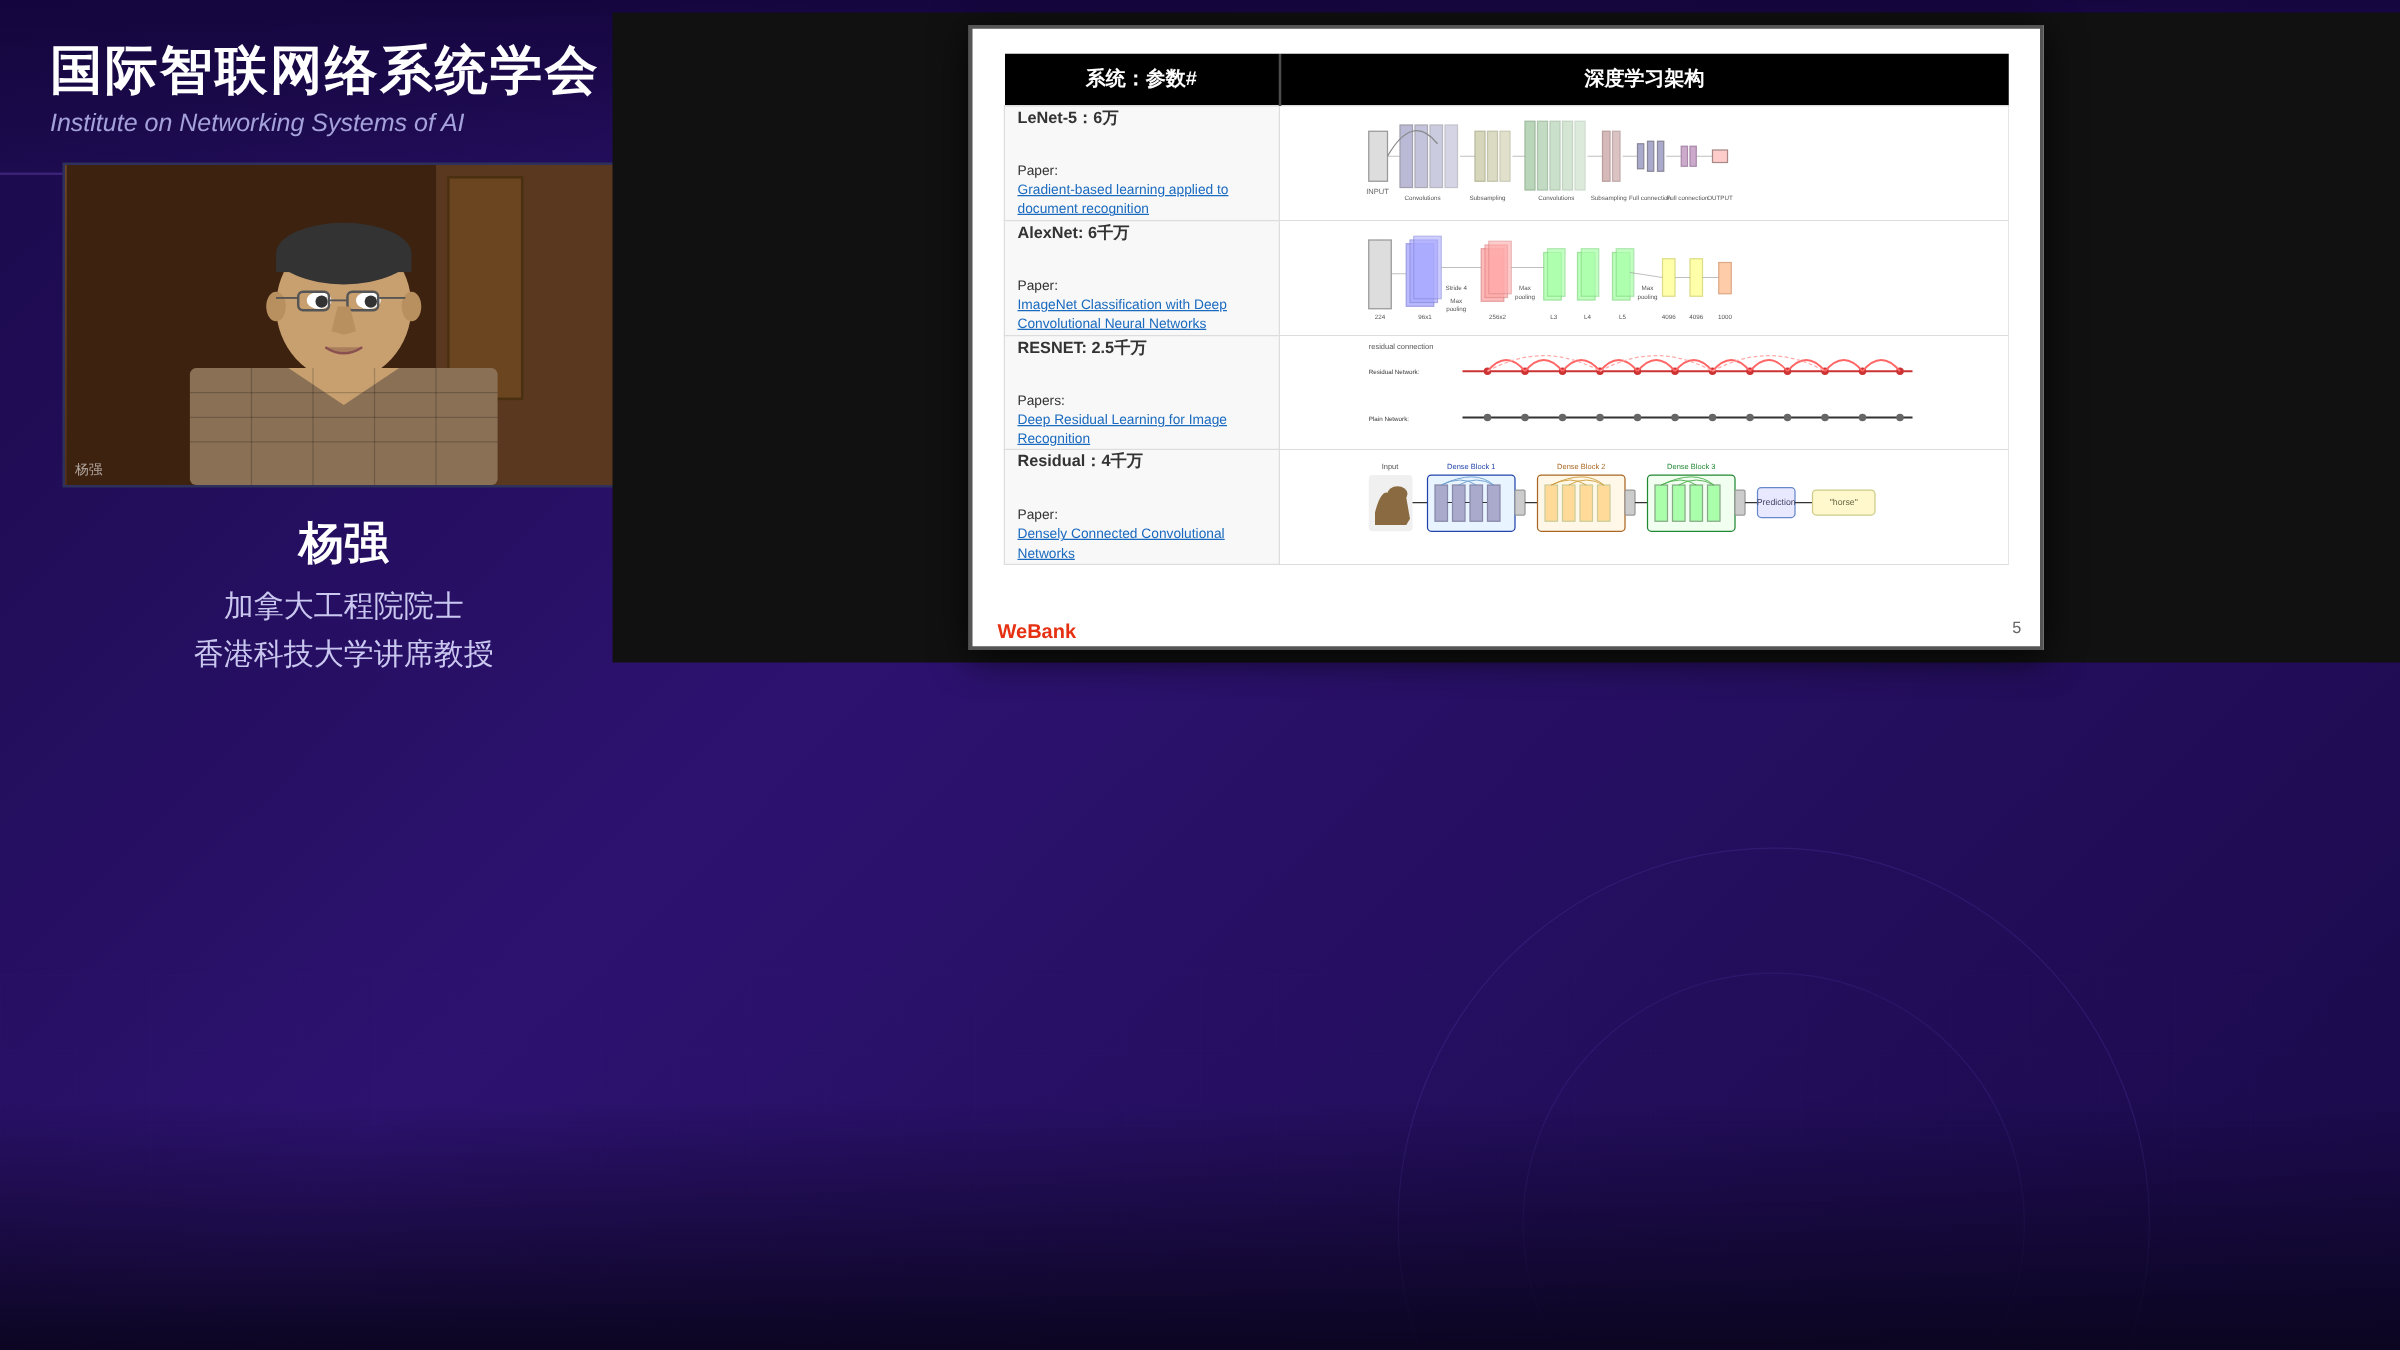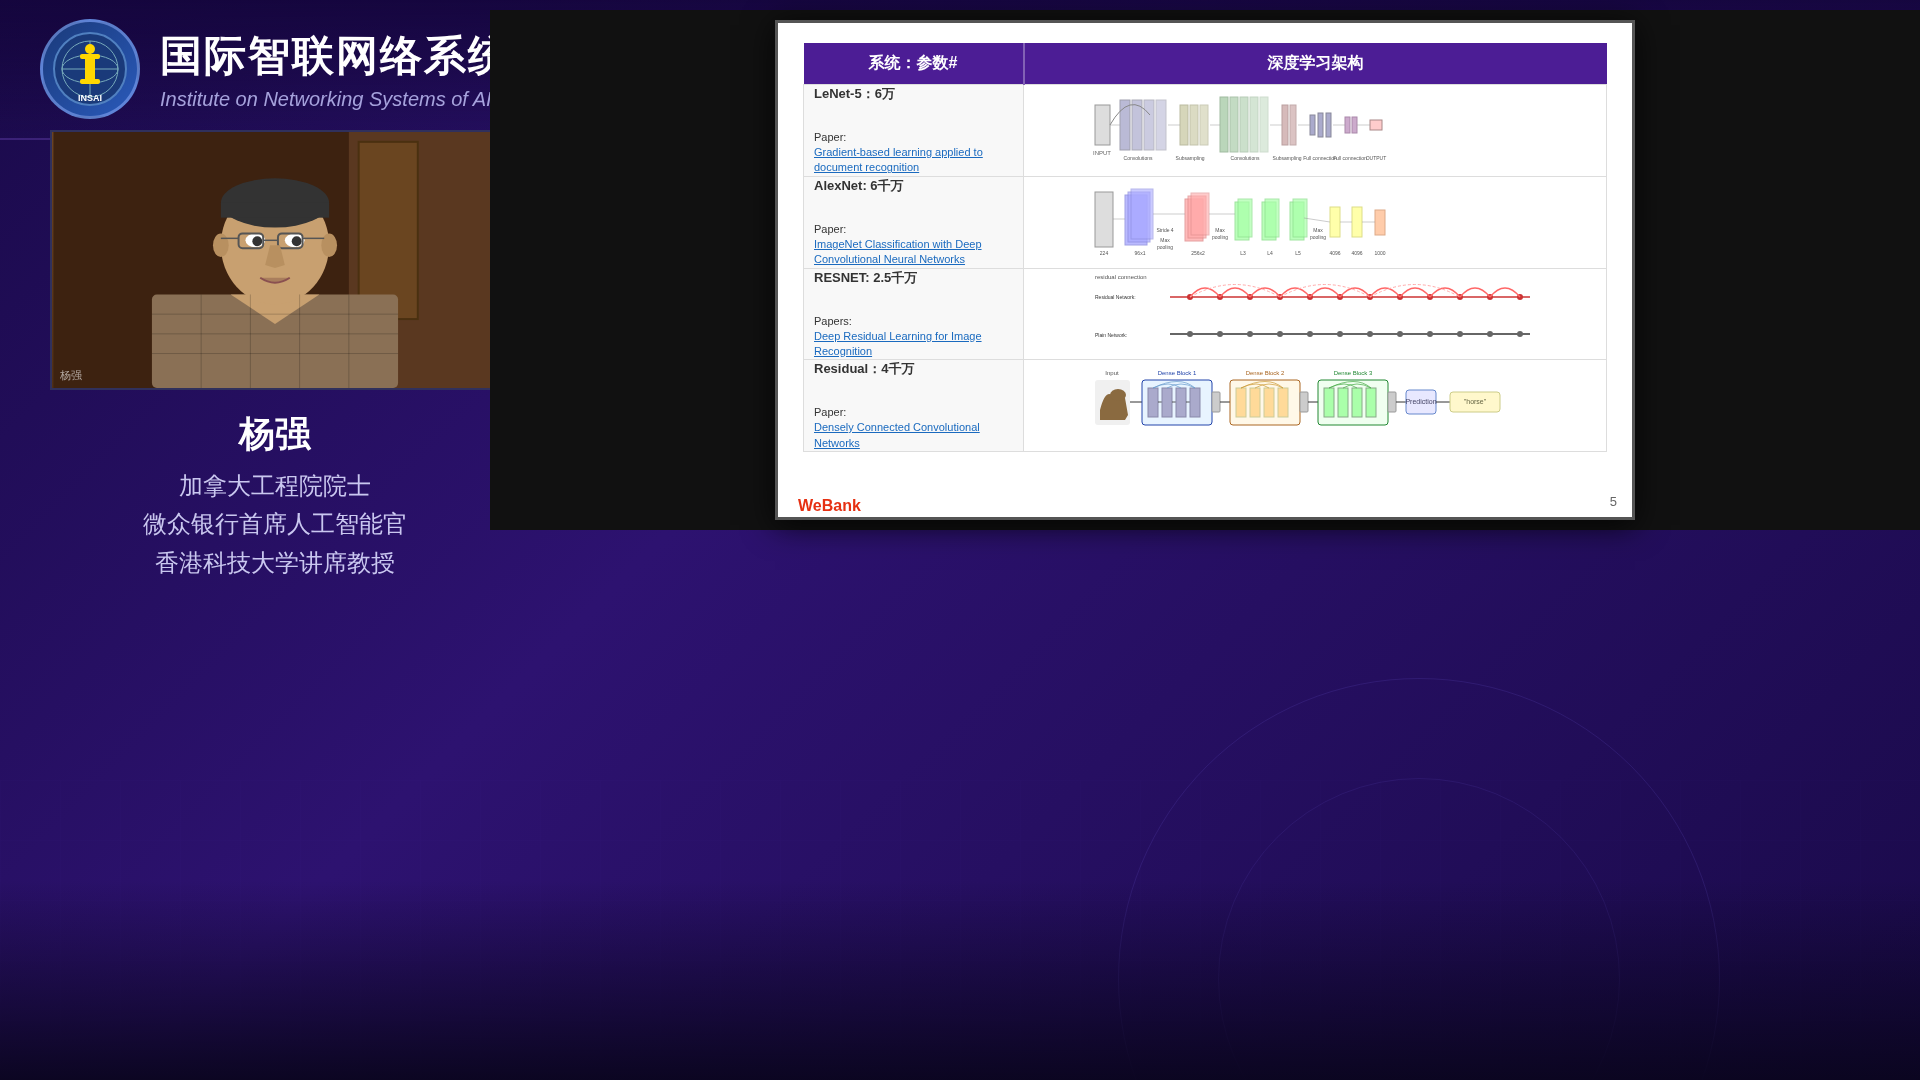--- a/index.html
+++ b/index.html
@@ -179,21 +179,21 @@
     }
 
     
     .slide-table {
       width: 100%;
       border-collapse: collapse;
       font-size: 13px;
     }
 
     .slide-table th {
-      background: #4c1d95;
+      background: #000000;
       color: white;
       padding: 10px 15px;
       text-align: center;
       font-size: 16px;
       font-weight: bold;
     }
 
     .slide-table th:first-child {
       width: 220px;
       border-right: 2px solid rgba(255,255,255,0.3);
@@ -279,37 +279,20 @@
   <defs>
     <pattern id="grid" width="60" height="60" patternUnits="userSpaceOnUse">
       <path d="M 60 0 L 0 0 0 60" fill="none" stroke="rgba(150,100,255,0.3)" stroke-width="0.5"></path>
     </pattern>
   </defs>
   <rect width="1920" height="300" fill="url(#grid)"></rect>
 </svg>
 
 <header class="header">
   <div class="logo-section">
-    <div class="logo-circle">
-      <svg viewBox="0 0 80 80">
-        <circle cx="40" cy="40" r="36" fill="#1a3a7a" stroke="#5080c0" stroke-width="2"></circle>
-
-        <circle cx="40" cy="40" r="28" fill="none" stroke="#7ab" stroke-width="1"></circle>
-        <ellipse cx="40" cy="40" rx="28" ry="14" fill="none" stroke="#7ab" stroke-width="1"></ellipse>
-        <line x1="12" y1="40" x2="68" y2="40" stroke="#7ab" stroke-width="1"></line>
-        <line x1="40" y1="12" x2="40" y2="68" stroke="#7ab" stroke-width="1"></line>
-
-        <rect x="35" y="25" width="10" height="30" fill="#FFD700" rx="2"></rect>
-        <rect x="30" y="25" width="20" height="5" fill="#FFD700" rx="2"></rect>
-        <rect x="30" y="50" width="20" height="5" fill="#FFD700" rx="2"></rect>
-
-        <circle cx="40" cy="20" r="5" fill="#FFD700"></circle>
-        <text x="40" y="72" text-anchor="middle" fill="white" font-size="9" font-weight="bold">INSAI</text>
-      </svg>
-    </div>
     <div class="org-text">
       <span class="org-name-cn">国际智联网络系统学会</span>
       <span class="org-name-en">Institute on Networking Systems of AI</span>
     </div>
   </div>
   <div class="header-title">INSAI 线上论坛</div>
 </header>
 
 <div class="left-panel">
   <div class="webcam-container">
@@ -363,21 +346,20 @@
         <line x1="300" y1="165" x2="300" y2="260" stroke="rgba(0,0,0,0.2)" stroke-width="1"></line>
       </svg>
       <div class="webcam-label" style="position:absolute;bottom:5px;left:8px;font-size:11px;color:rgba(255,255,255,0.6);">杨强</div>
     </div>
   </div>
 
   <div class="speaker-info">
     <div class="speaker-name">杨强</div>
     <div class="speaker-titles">
       <div>加拿大工程院院士</div>
-      <div>微众银行首席人工智能官</div>
       <div>香港科技大学讲席教授</div>
     </div>
   </div>
 </div>
 
 <div class="slide-panel">
   <div class="slide-container slide-outer-border">
     <div class="slide-inner">
       <table class="slide-table">
         <thead>

